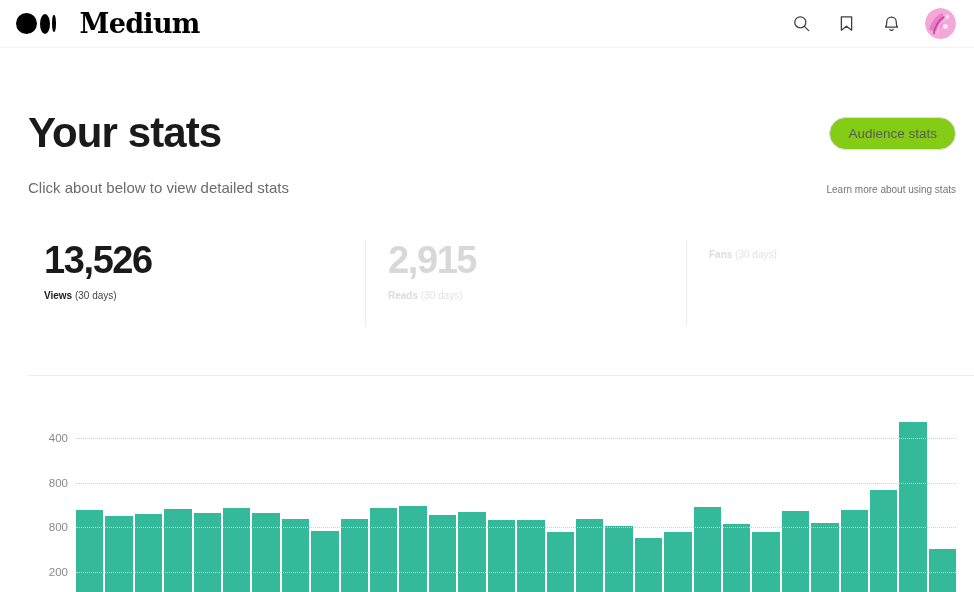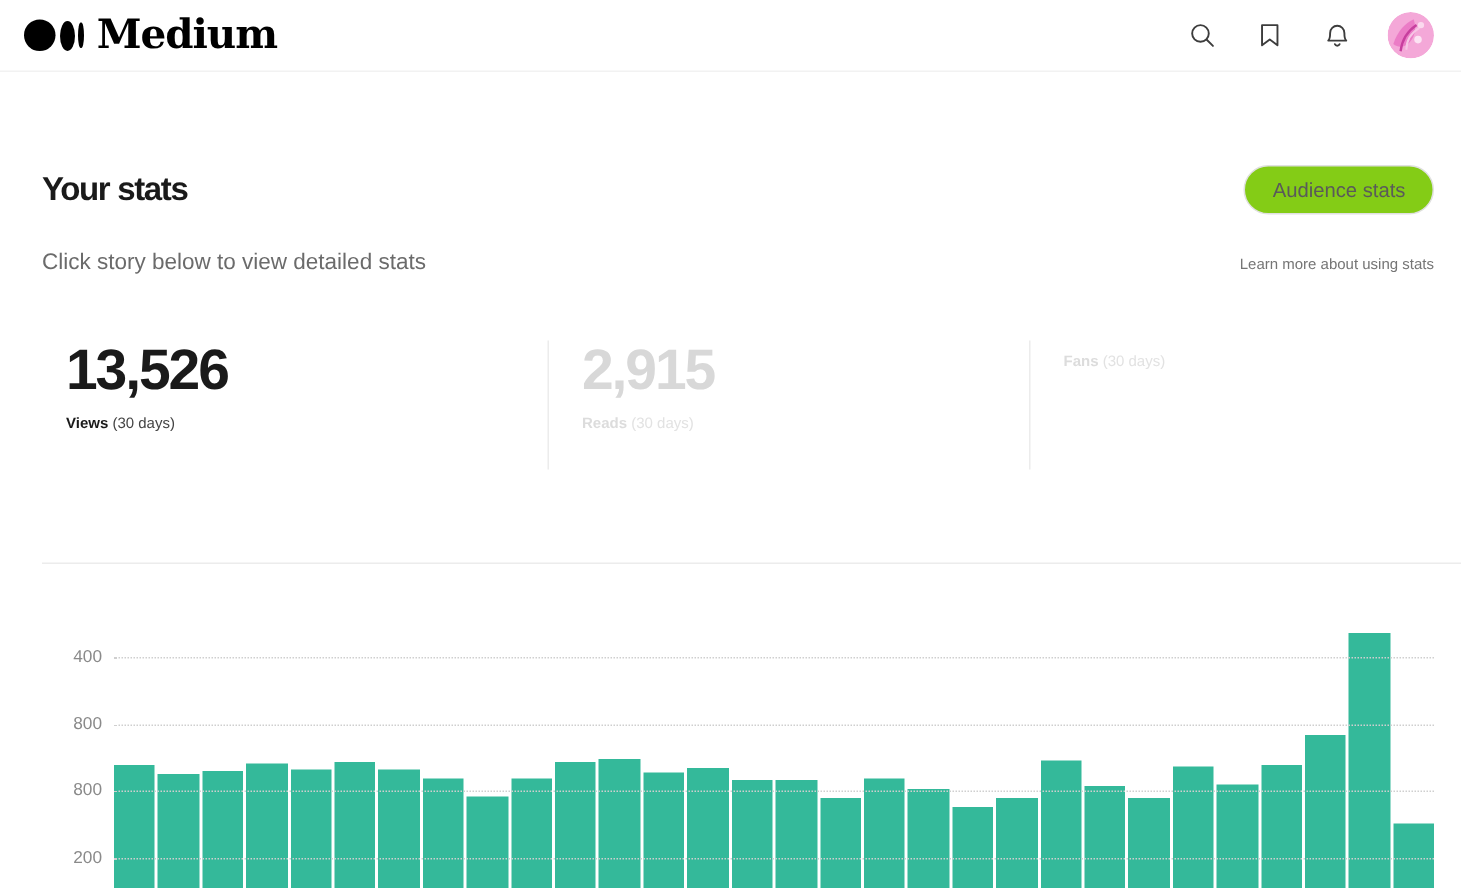--- a/index.html
+++ b/index.html
@@ -45,21 +45,21 @@
     width: 3.5px; height: 17px; border-radius: 50%;
     background: #000;
   }
   .brand-word {
     font-family: "DejaVu Serif", serif;
     font-size: 27px;
     font-weight: 700;
     letter-spacing: -0.7px;
     color: #000;
     line-height: 1;
-    margin-left: 2px;
+    margin-left: 17px;
   }
   .topbar-actions {
     display: flex;
     align-items: center;
     gap: 23px;
   }
   .icon-btn {
     width: 22px; height: 22px;
     display: flex; align-items: center; justify-content: center;
     cursor: pointer;
@@ -80,21 +80,21 @@
     height: 544px;
   }
 
   .title-row {
     display: flex;
     align-items: center;
     justify-content: space-between;
     padding-top: 62px;
   }
   .page-title {
-    font-size: 22px;
+    font-size: 42px;
     font-weight: 700;
     color: #1a1a1a;
     letter-spacing: -0.9px;
     line-height: 1.1;
   }
   .audience-btn {
     border: 1px solid #e0e0e0;
     border-radius: 99px;
     background: #84cc16;
     color: #5a5a5a;
@@ -265,21 +265,21 @@
 </div>
 
 <div class="page">
 
   <div class="title-row">
     <div class="page-title">Your stats</div>
     <button class="audience-btn">Audience stats</button>
   </div>
 
   <div class="sub-row">
-    <div class="subtitle">Click story below to view detailed stats</div>
+    <div class="subtitle">Click about below to view detailed stats</div>
     <a class="learn-link">Learn more about using stats</a>
   </div>
 
   <div class="stats-row">
     <div class="stat active">
       <div class="stat-value">13,526</div>
       <div class="stat-label">
         <span class="lbl">Views</span><span class="per"> (30 days)</span>
       </div>
     </div>

